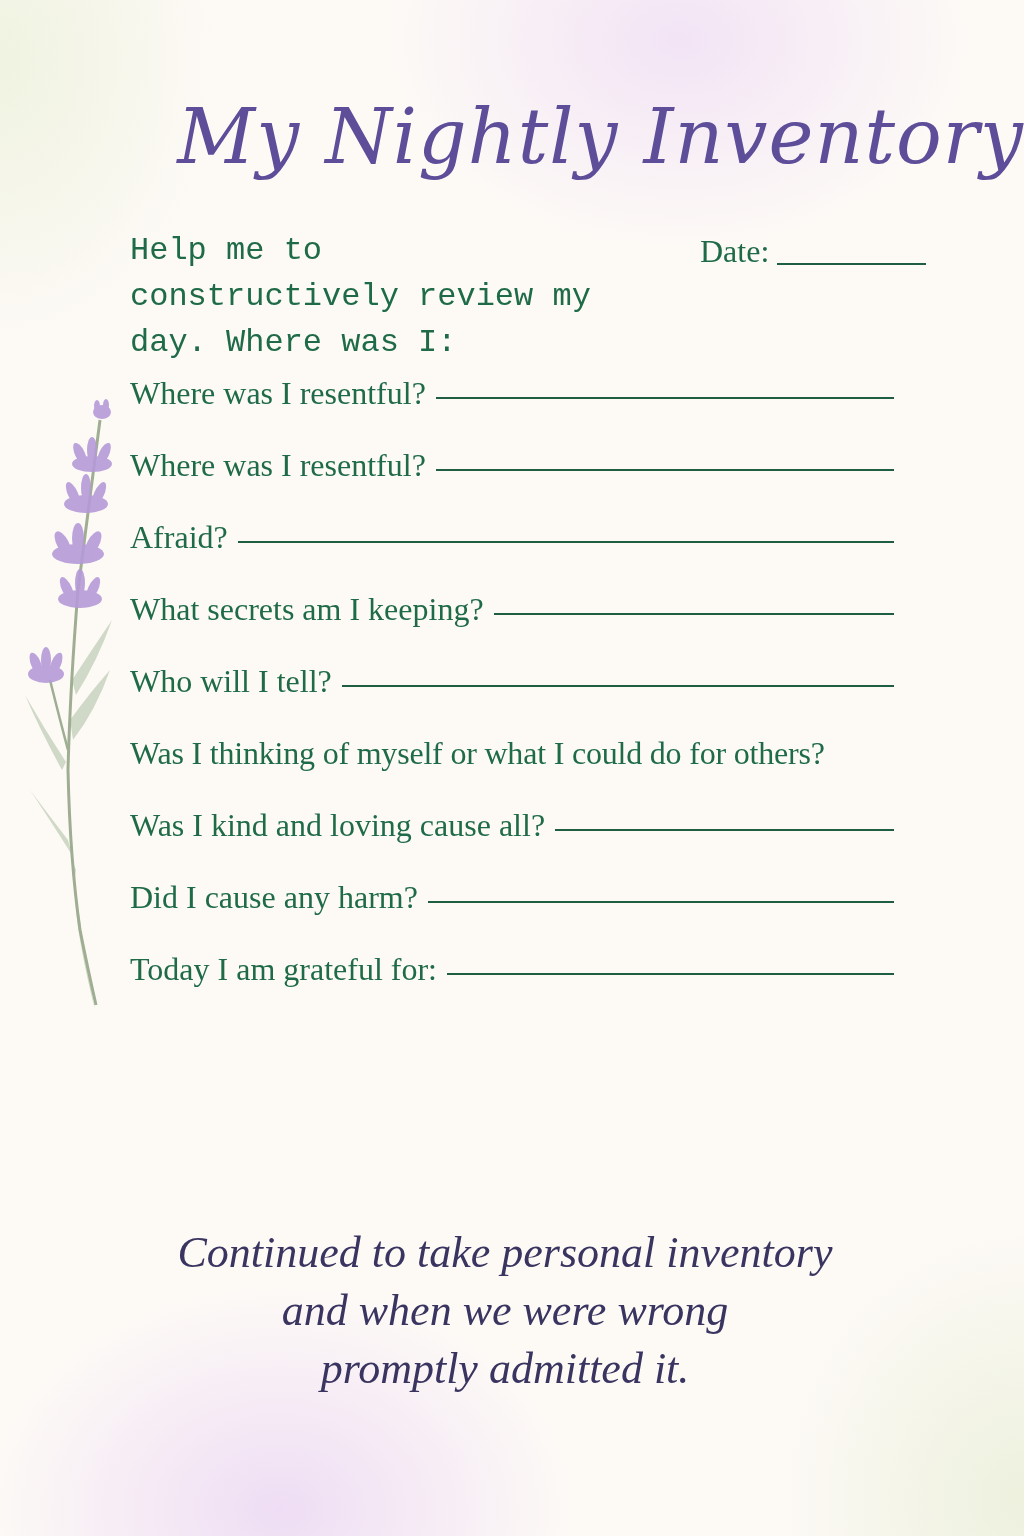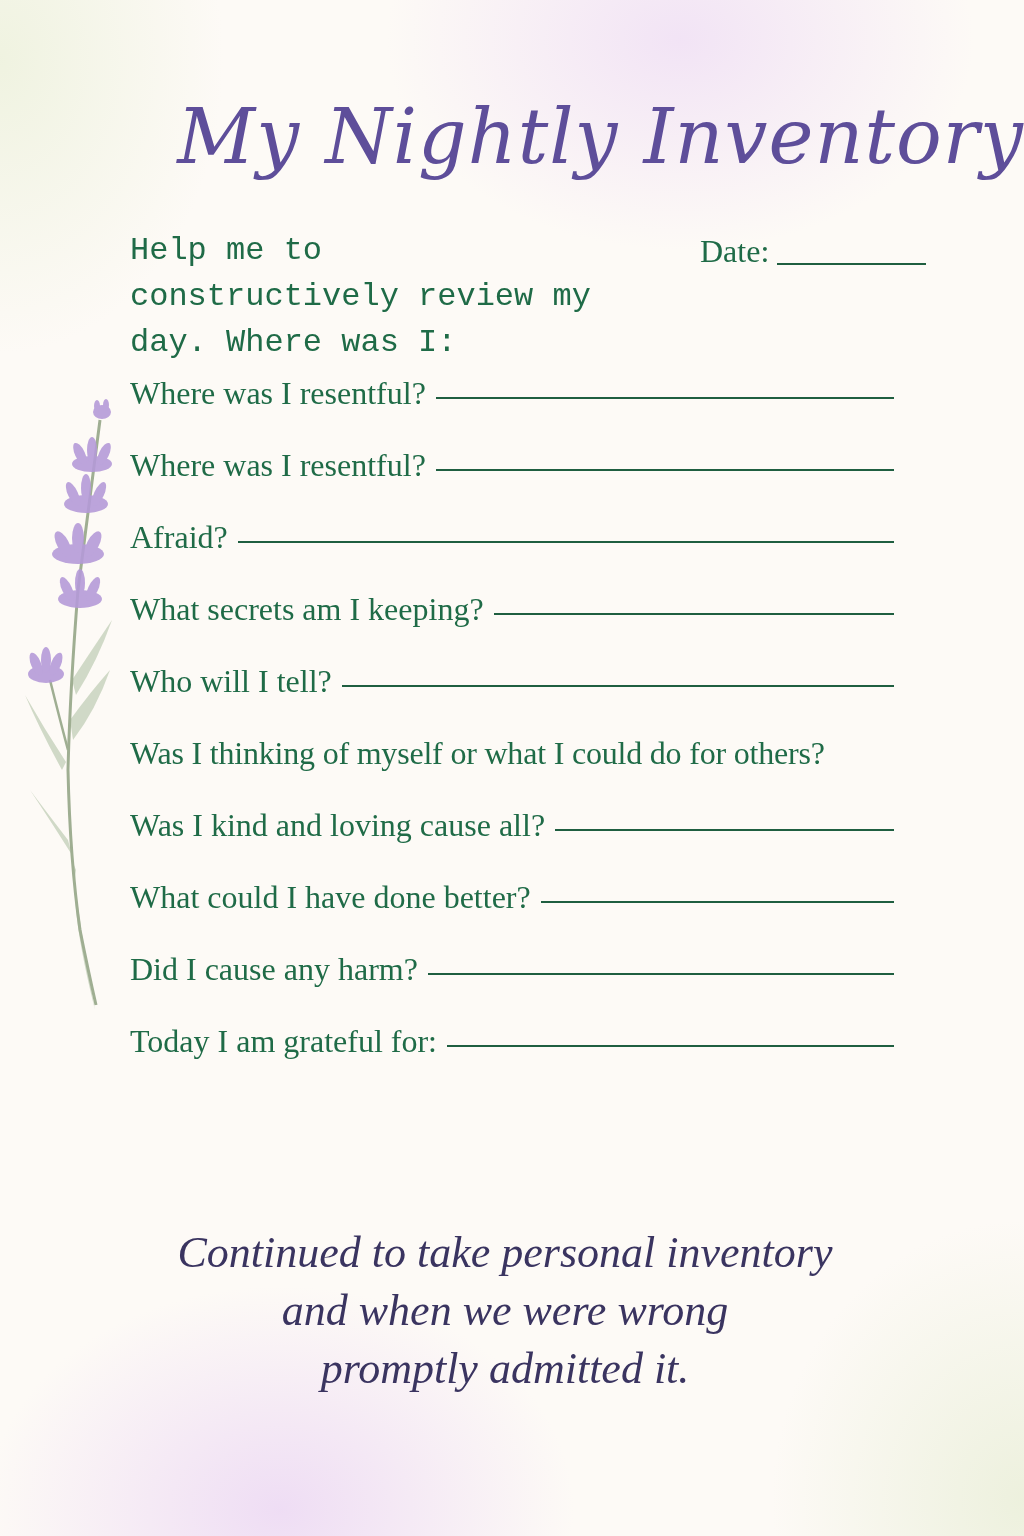--- a/index.html
+++ b/index.html
@@ -135,24 +135,20 @@
     <span class="line"></span>
   </div>
   <div class="row noline">
     <span class="q">Was I thinking of myself or what I could do for others?</span>
   </div>
   <div class="row">
     <span class="q">Was I kind and loving cause all?</span>
     <span class="line"></span>
   </div>
   <div class="row">
-    <span class="q">What could I have done better?</span>
-    <span class="line"></span>
-  </div>
-  <div class="row">
     <span class="q">Did I cause any harm?</span>
     <span class="line"></span>
   </div>
   <div class="row">
     <span class="q">Today I am grateful for:</span>
     <span class="line"></span>
   </div>
 </div>
 
 <div class="quote">

